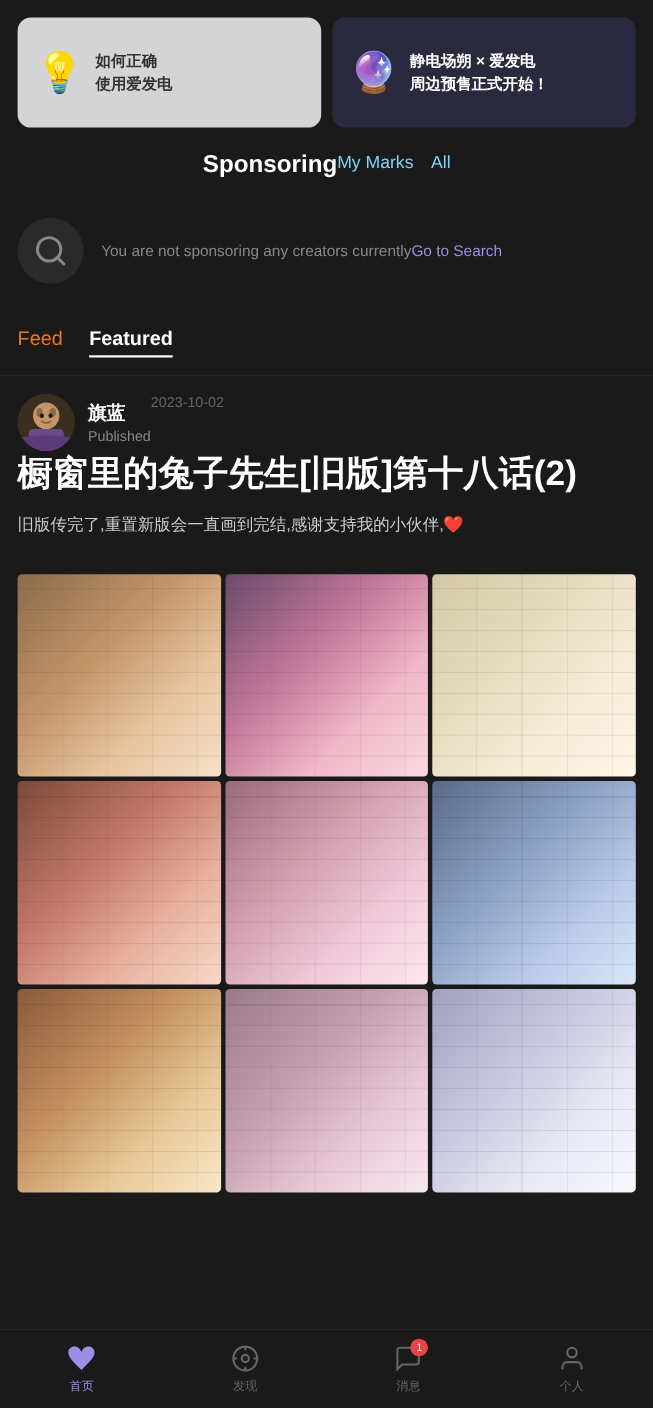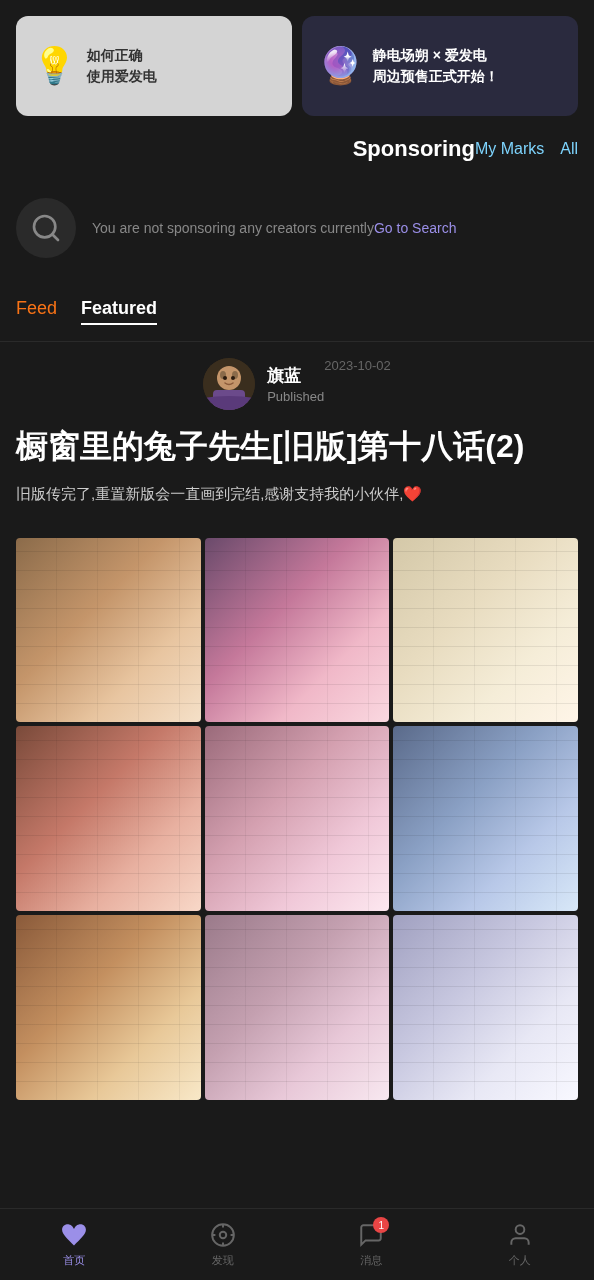--- a/index.html
+++ b/index.html
@@ -48,21 +48,21 @@
       color: #333;
     }
     .banner-card.dark .banner-text {
       color: #fff;
     }
 
     
     .section-header {
       display: flex;
       align-items: center;
-      justify-content: flex-end;
+      justify-content: center;
       padding: 8px 16px 12px;
     }
     .section-title {
       font-size: 22px;
       font-weight: 700;
       color: #fff;
     }
     .section-actions {
       display: flex;
       gap: 16px;
@@ -127,22 +127,22 @@
       border-bottom: 2px solid #fff;
     }
 
     
     .post-container {
       padding: 16px;
     }
     .post-header {
       display: flex;
       align-items: flex-start;
-      justify-content: center;
-      margin-bottom: 16px;
+      justify-content: flex-start;
+      margin-bottom: 0;
     }
     .post-author {
       display: flex;
       align-items: center;
       gap: 12px;
     }
     .avatar {
       width: 52px;
       height: 52px;
       border-radius: 50%;

